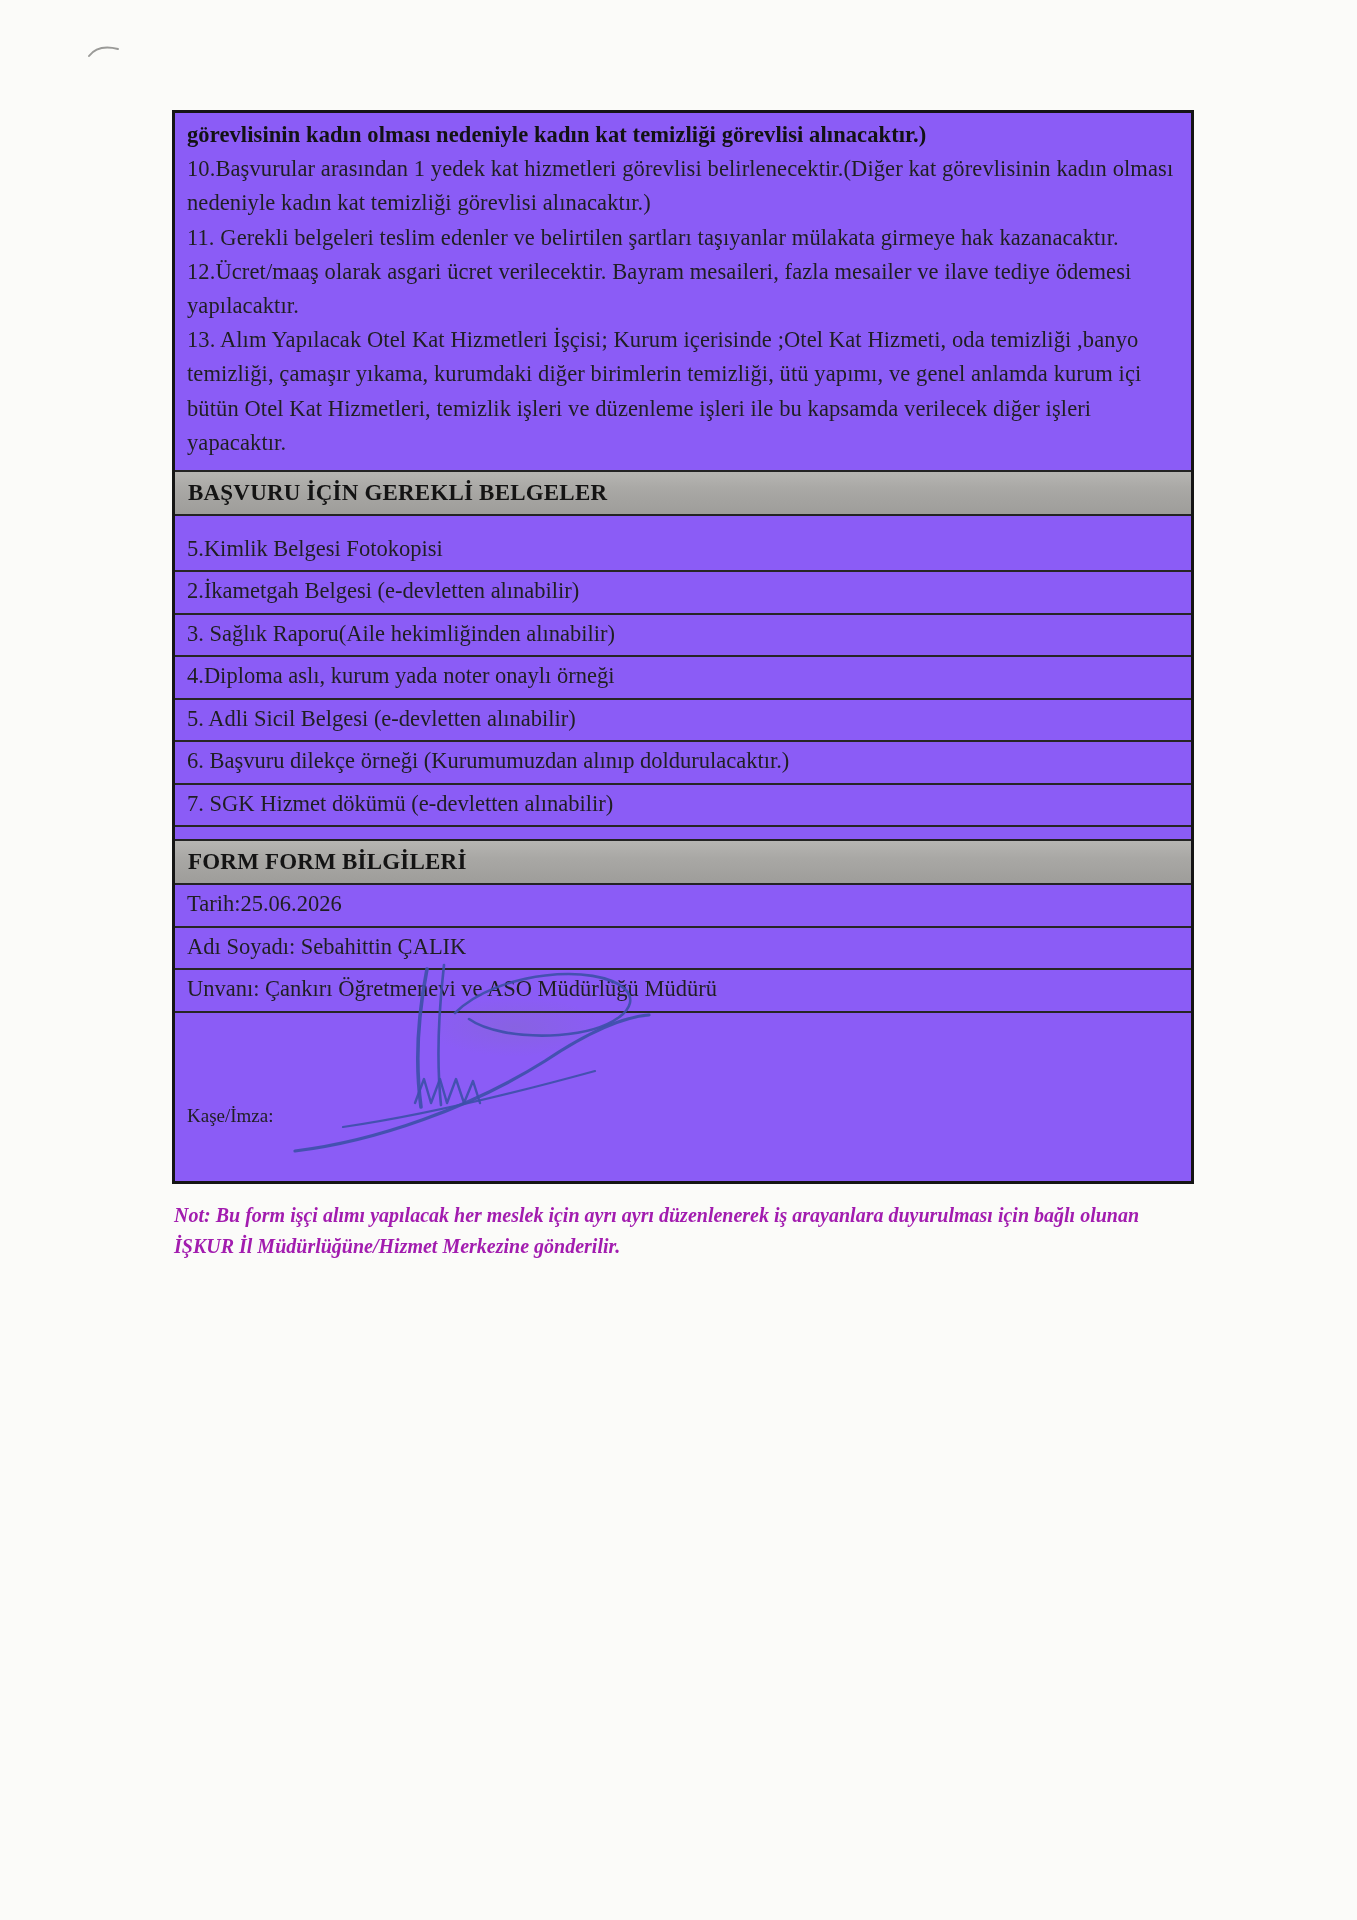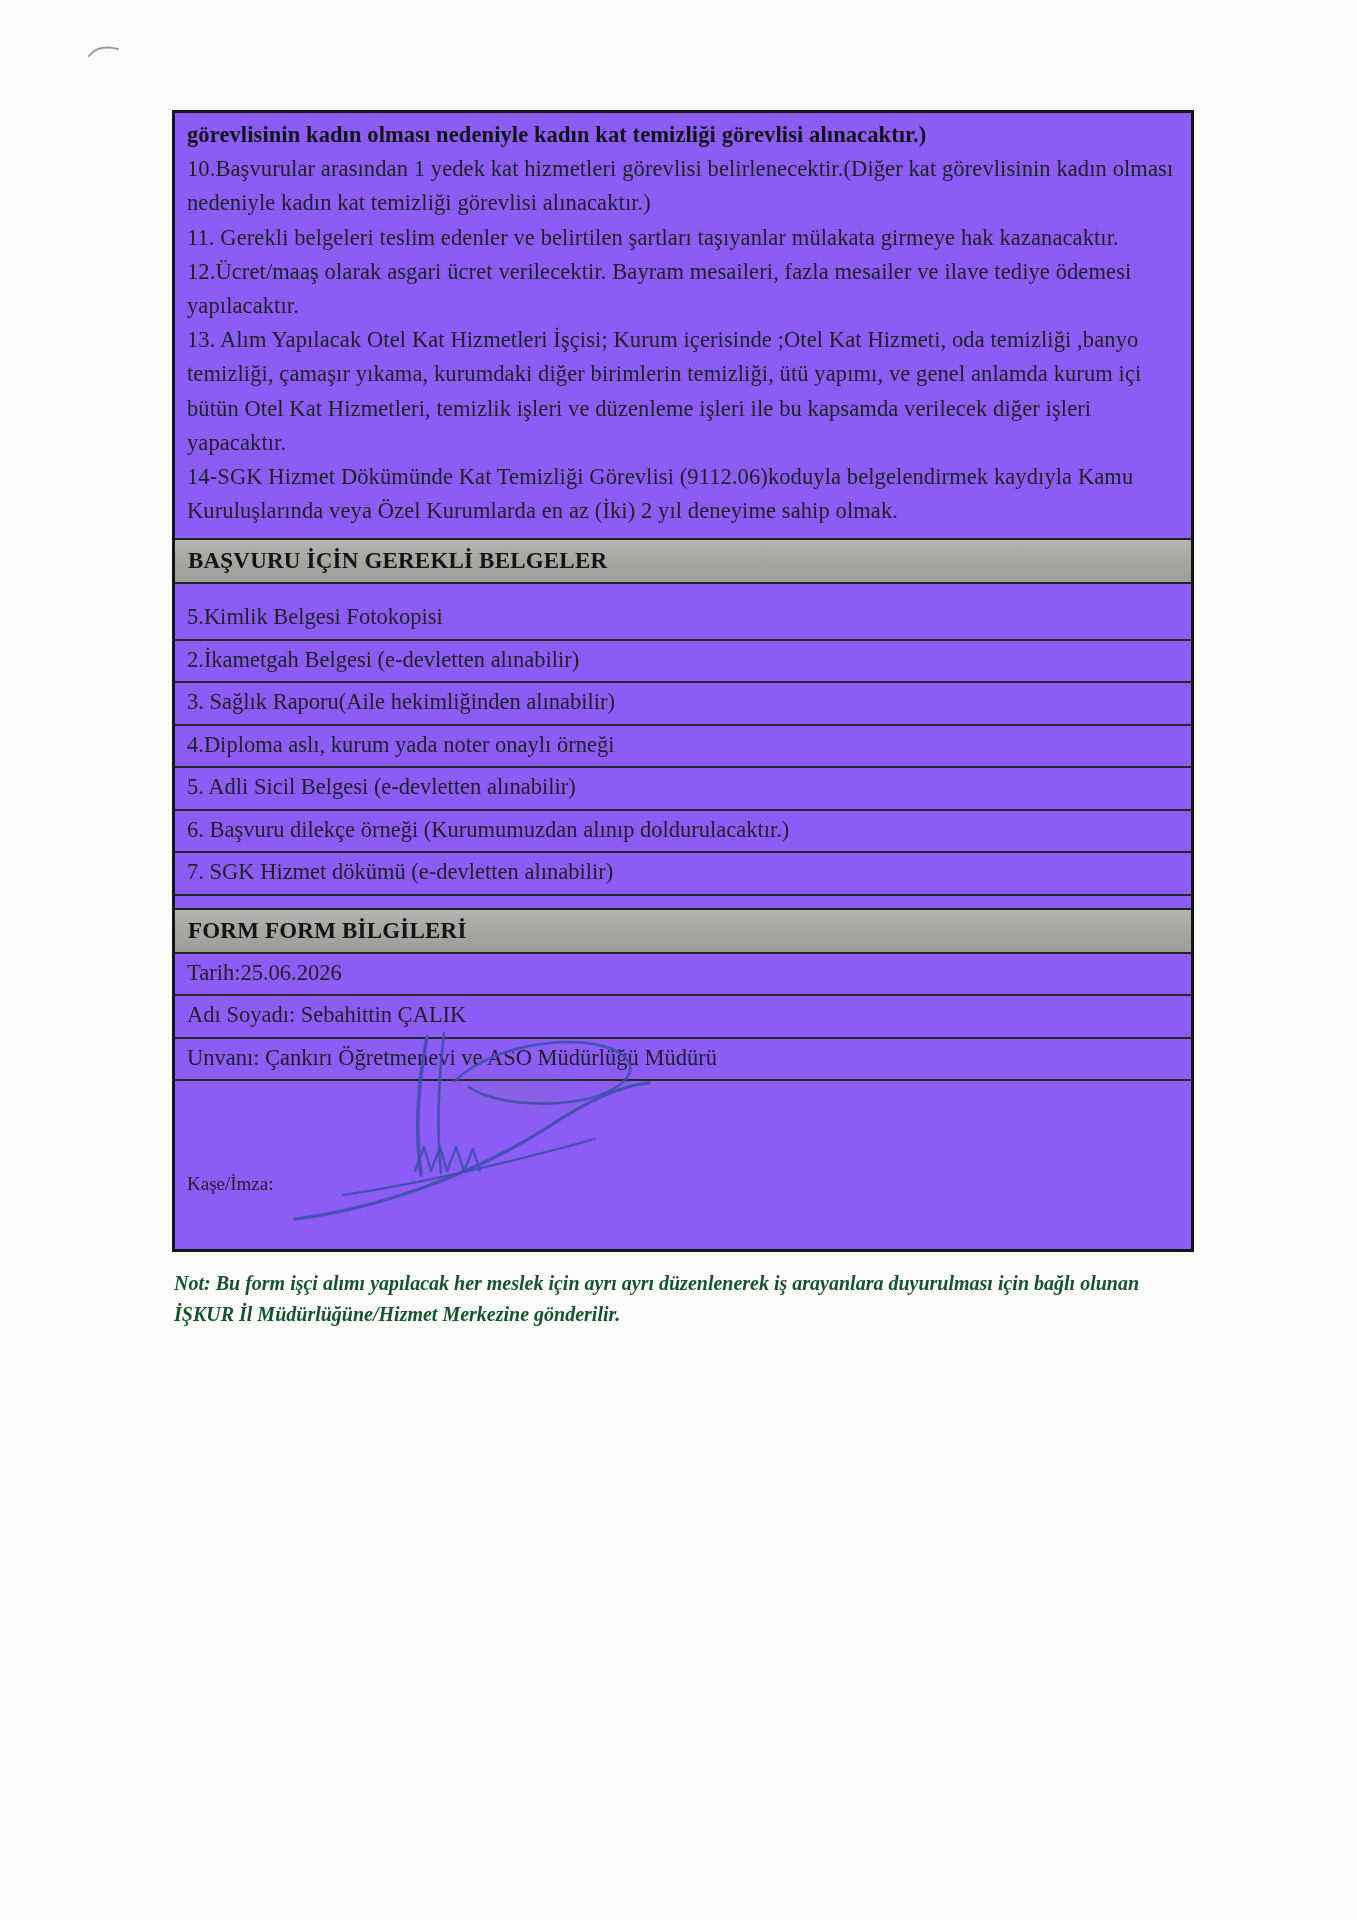--- a/index.html
+++ b/index.html
@@ -77,21 +77,21 @@
     border-radius: 50%;
     background: radial-gradient(ellipse at center, rgba(120,125,135,0.18), rgba(120,125,135,0) 70%);
   }
   .note {
     margin-top: 16px;
     width: 1022px;
     font-size: 20px;
     font-style: italic;
     font-weight: bold;
     line-height: 1.55;
-    color: #14532d;
+    color: #a21caf;
     padding-left: 2px;
   }
   .note-prefix { font-weight: 800; }
 </style>
 </head>
 <body>
 
 <svg class="scan-artifact" width="36" height="18" viewBox="0 0 36 18">
   <path d="M3 14 Q 12 2 32 7" fill="none" stroke="#9a9a98" stroke-width="2" stroke-linecap="round"></path>
 </svg>
@@ -99,21 +99,20 @@
 <div class="sheet">
 
   <div class="doc-table">
 
     <div class="intro">
       <p class="b">görevlisinin kadın olması nedeniyle kadın kat temizliği görevlisi alınacaktır.)</p>
       <p>10.Başvurular arasından 1 yedek kat hizmetleri görevlisi belirlenecektir.(Diğer kat görevlisinin kadın olması nedeniyle kadın kat temizliği görevlisi alınacaktır.)</p>
       <p>11. Gerekli belgeleri teslim edenler ve belirtilen şartları taşıyanlar  mülakata girmeye hak kazanacaktır.</p>
       <p>12.Ücret/maaş olarak asgari ücret verilecektir. Bayram mesaileri, fazla mesailer ve ilave tediye ödemesi yapılacaktır.</p>
       <p>13. Alım Yapılacak Otel Kat Hizmetleri İşçisi; Kurum içerisinde ;Otel Kat Hizmeti, oda temizliği ,banyo temizliği, çamaşır yıkama, kurumdaki diğer birimlerin temizliği, ütü yapımı, ve genel anlamda kurum içi bütün Otel Kat Hizmetleri, temizlik işleri ve düzenleme işleri ile bu kapsamda verilecek diğer işleri yapacaktır.</p>
-      <p>14-SGK Hizmet Dökümünde Kat Temizliği Görevlisi (9112.06)koduyla belgelendirmek kaydıyla Kamu Kuruluşlarında veya Özel Kurumlarda en az (İki) 2 yıl deneyime sahip olmak.</p>
     </div>
 
     <div class="bar">BAŞVURU İÇİN GEREKLİ BELGELER</div>
 
     <div class="doc-list">
       <div class="row">5.Kimlik Belgesi Fotokopisi</div>
       <div class="row">2.İkametgah Belgesi (e-devletten alınabilir)</div>
       <div class="row">3. Sağlık Raporu(Aile hekimliğinden alınabilir)</div>
       <div class="row">4.Diploma aslı, kurum yada noter onaylı örneği</div>
       <div class="row">5. Adli Sicil Belgesi (e-devletten alınabilir)</div>

